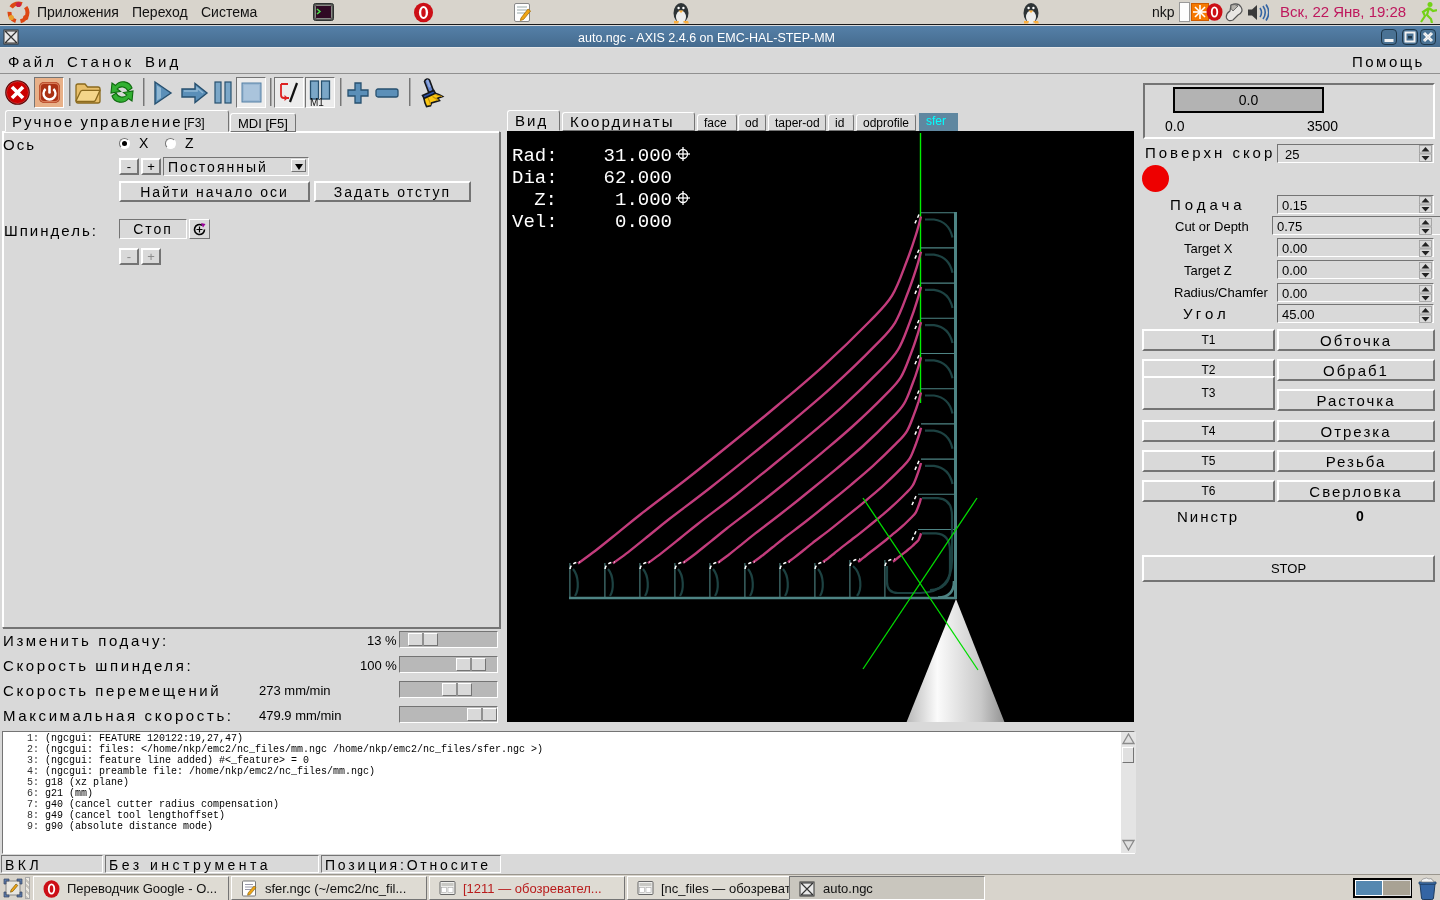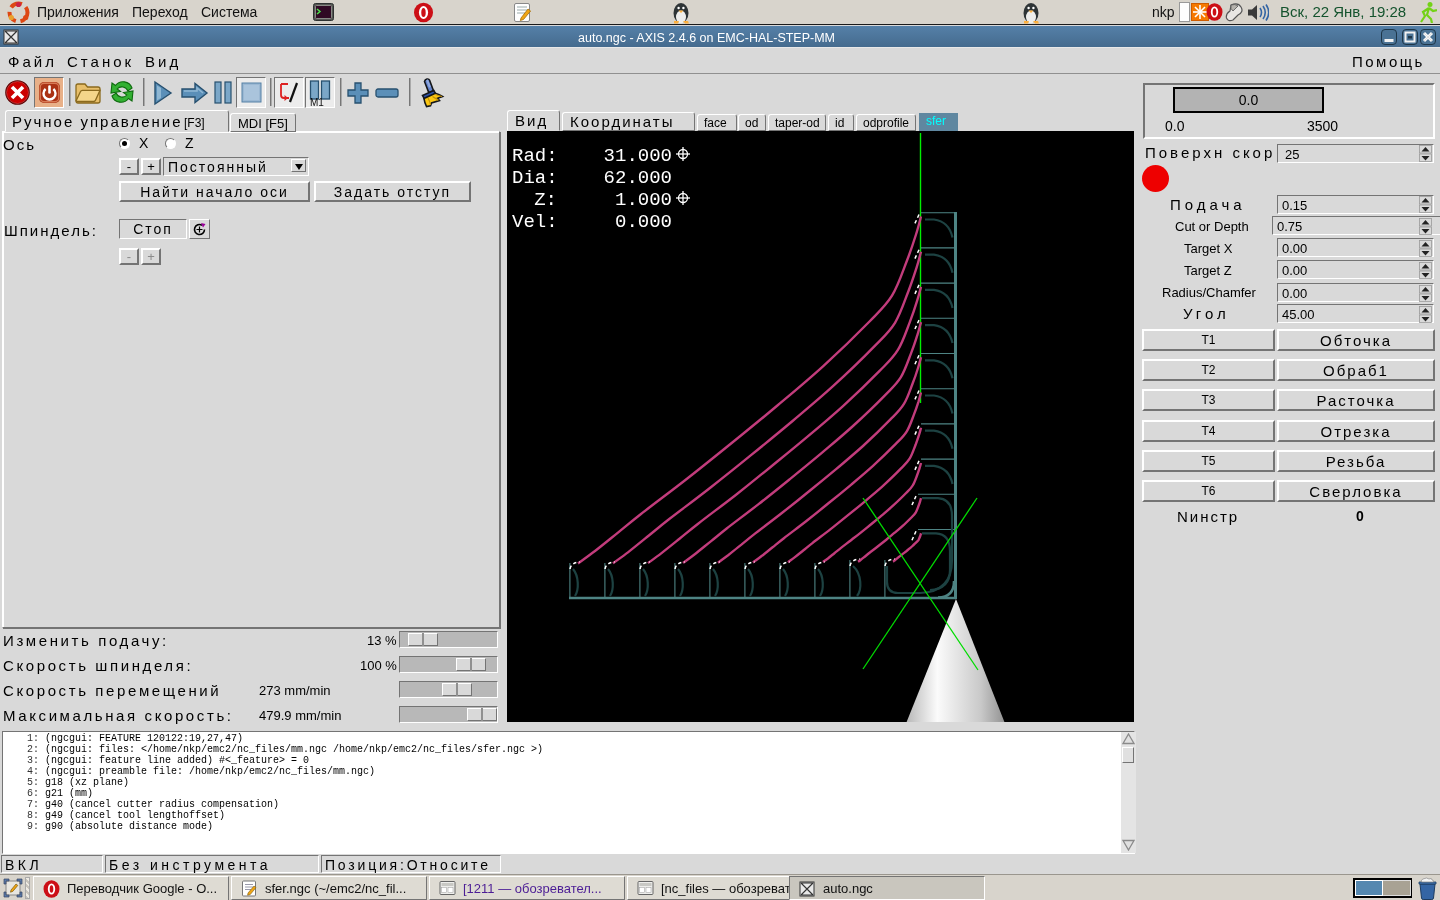--- a/index.html
+++ b/index.html
@@ -75,21 +75,21 @@
     <ellipse cx="8.5" cy="9" rx="1.8" ry="3.8" fill="#cc0f16"></ellipse>
   </svg>
   <svg class="abs" style="left:1225px;top:2px;" width="20" height="21" viewBox="0 0 20 21">
     <path d="M6 3 Q13 0 16 5 Q19 10 13 13 L8 18 Q3 20 1.5 16 Q0.5 12 5 9z" fill="#e8e6e3" stroke="#555" stroke-width="1.2"></path>
     <path d="M6 3 Q10 1.5 13 4 L8 9 Q5 7 6 3z" fill="#b5b2ac" stroke="#555" stroke-width="0.8"></path>
   </svg>
   <svg class="abs" style="left:1247px;top:3px;" width="22" height="19" viewBox="0 0 22 19">
     <path d="M1 6.5 h4 l5-4.5 v15 l-5-4.5 h-4z" fill="#3a3a3a"></path>
     <path d="M13 5 q3 4.5 0 9 M16 3 q4.5 6.5 0 13 M19 1.5 q5.5 8 0 16" stroke="#3465a4" stroke-width="1.6" fill="none"></path>
   </svg>
-  <span class="abs" style="left:1280px;top:3px;font-size:15px;color:#14532d;">Вск, 22 Янв, 19:28</span>
+  <span class="abs" style="left:1280px;top:3px;font-size:15px;color:#be185d;">Вск, 22 Янв, 19:28</span>
   <svg class="abs" style="left:1417px;top:1px;" width="20" height="22" viewBox="0 0 20 22">
     <circle cx="13" cy="3.5" r="2.5" fill="#73d216"></circle>
     <path d="M12 7 l-6 4 2 4 -4 6 M12 7 l4 3 4-1 M12 7 l-2 7 4 4 1 4" stroke="#73d216" stroke-width="2.2" fill="none"></path>
   </svg>
 </div>
 
 <div class="abs" style="left:0;top:26px;width:1440px;height:22px;background:linear-gradient(#5580a8,#456b8e);border-bottom:1px solid #e8e8e8;">
   <svg class="abs" style="left:3px;top:3px;" width="16" height="16" viewBox="0 0 16 16">
     <rect x="1" y="1" width="14" height="14" fill="#e8e8e8" stroke="#333"></rect>
     <path d="M2 2 L14 14 M14 2 L2 14 M2 2 h12 M2 14 h12" stroke="#333" stroke-width="1.2" fill="none"></path>
@@ -447,21 +447,21 @@
       <span style="position:absolute;left:4px;top:2px;font-size:13px;">0.75</span>
     </div>
   <span class="abs" style="left:44px;top:167px;font-size:13px;">Target X</span>
   <div class="abs sunken1" style="left:137px;top:164px;width:157px;height:19px;background:#d9d9d9;">
       <span style="position:absolute;left:4px;top:2px;font-size:13px;">0.00</span>
     </div>
   <span class="abs" style="left:44px;top:189px;font-size:13px;">Target Z</span>
   <div class="abs sunken1" style="left:137px;top:186px;width:157px;height:19px;background:#d9d9d9;">
       <span style="position:absolute;left:4px;top:2px;font-size:13px;">0.00</span>
     </div>
-  <span class="abs" style="left:22px;top:211px;font-size:13px;">Radius/Chamfer</span>
+  <span class="abs" style="left:34px;top:211px;font-size:13px;">Radius/Chamfer</span>
   <div class="abs sunken1" style="left:137px;top:209px;width:157px;height:19px;background:#d9d9d9;">
       <span style="position:absolute;left:4px;top:2px;font-size:13px;">0.00</span>
     </div>
   <span class="abs" style="left:43px;top:231px;font-size:15px;letter-spacing:4px;">Угол</span>
   <div class="abs sunken1" style="left:137px;top:230px;width:157px;height:19px;background:#d9d9d9;">
       <span style="position:absolute;left:4px;top:2px;font-size:13px;">45.00</span>
     </div>
 </div>
 
 <svg class="abs" style="left:1419px;top:145px;" width="13" height="258" viewBox="0 0 13 258">
@@ -479,30 +479,31 @@
     <use href="#sp" y="95"></use>
     <use href="#sp" y="117"></use>
     <use href="#sp" y="140"></use>
     <use href="#sp" y="161"></use>
 </svg>
 <div class="abs" style="left:1140px;top:326px;width:300px;height:550px;">
   <div class="abs raised btn" style="left:2px;top:3px;width:133px;height:22px;font-size:12px;">T1</div>
   <div class="abs raised btn cyr" style="left:137px;top:3px;width:158px;height:22px;font-size:15px;">Обточка</div>
   <div class="abs raised btn" style="left:2px;top:33px;width:133px;height:22px;font-size:12px;">T2</div>
   <div class="abs raised btn cyr" style="left:137px;top:33px;width:158px;height:22px;font-size:15px;">Обраб1</div>
-  <div class="abs raised btn" style="left:2px;top:63px;width:133px;height:22px;font-size:12px;">T3</div>
+  <div class="abs raised btn" style="left:2px;top:50px;width:133px;height:34px;font-size:12px;">T3</div>
   <div class="abs raised btn cyr" style="left:137px;top:63px;width:158px;height:22px;font-size:15px;">Расточка</div>
   <div class="abs raised btn" style="left:2px;top:94px;width:133px;height:22px;font-size:12px;">T4</div>
   <div class="abs raised btn cyr" style="left:137px;top:94px;width:158px;height:22px;font-size:15px;">Отрезка</div>
   <div class="abs raised btn" style="left:2px;top:124px;width:133px;height:22px;font-size:12px;">T5</div>
   <div class="abs raised btn cyr" style="left:137px;top:124px;width:158px;height:22px;font-size:15px;">Резьба</div>
   <div class="abs raised btn" style="left:2px;top:154px;width:133px;height:22px;font-size:12px;">T6</div>
   <div class="abs raised btn cyr" style="left:137px;top:154px;width:158px;height:22px;font-size:15px;">Сверловка</div>
   <span class="abs cyr" style="left:37px;top:182px;font-size:15px;">Nинстр</span>
   <span class="abs" style="left:216px;top:182px;font-size:14px;font-weight:bold;">0</span>
+  <div class="abs raised btn" style="left:2px;top:229px;width:293px;height:27px;font-size:13px;">STOP</div>
 </div>
 
 <div class="abs" style="left:0px;top:729px;width:1137px;height:125px;background:#d9d9d9;">
   <div class="abs sunken1" style="left:2px;top:2px;width:1133px;height:123px;background:#ffffff;"></div>
   <div class="abs" style="left:3px;top:4px;width:1116px;height:119px;font-family:'Liberation Mono',monospace;font-size:10px;line-height:11px;white-space:pre;color:#000;"><span style="color:#333">    1: </span>(ngcgui: FEATURE 120122:19,27,47)
 <span style="color:#333">    2: </span>(ngcgui: files: &lt;/home/nkp/emc2/nc_files/mm.ngc /home/nkp/emc2/nc_files/sfer.ngc &gt;)
 <span style="color:#333">    3: </span>(ngcgui: feature line added) #&lt;_feature&gt; = 0
 <span style="color:#333">    4: </span>(ngcgui: preamble file: /home/nkp/emc2/nc_files/mm.ngc)
 <span style="color:#333">    5: </span>g18 (xz plane)
 <span style="color:#333">    6: </span>g21 (mm)
@@ -558,21 +559,21 @@
       </svg>
     <span style="position:absolute;left:33px;top:4px;font-size:13px;color:#111;">sfer.ngc (~/emc2/nc_fil...</span>
   </div>
   <div class="abs raised1" style="left:429px;top:1px;width:196px;height:24px;background:#dedbd3;">
     <svg style="position:absolute;left:9px;top:3px;" width="17" height="17" viewBox="0 0 17 17">
         <rect x="1" y="1.5" width="15" height="13" rx="1" fill="#eeeeec" stroke="#666"></rect>
         <rect x="2.5" y="3" width="12" height="3" fill="#c8c8c4"></rect>
         <rect x="2.5" y="7.5" width="5" height="5" fill="#fff" stroke="#999" stroke-width="0.5"></rect>
         <rect x="9" y="7.5" width="5" height="5" fill="#fff" stroke="#999" stroke-width="0.5"></rect>
       </svg>
-    <span style="position:absolute;left:33px;top:4px;font-size:13px;color:#4c1d95;">[1211 — обозревател...</span>
+    <span style="position:absolute;left:33px;top:4px;font-size:13px;color:#b91c1c;">[1211 — обозревател...</span>
   </div>
   <div class="abs raised1" style="left:627px;top:1px;width:196px;height:24px;background:#dedbd3;">
     <svg style="position:absolute;left:9px;top:3px;" width="17" height="17" viewBox="0 0 17 17">
         <rect x="1" y="1.5" width="15" height="13" rx="1" fill="#eeeeec" stroke="#666"></rect>
         <rect x="2.5" y="3" width="12" height="3" fill="#c8c8c4"></rect>
         <rect x="2.5" y="7.5" width="5" height="5" fill="#fff" stroke="#999" stroke-width="0.5"></rect>
         <rect x="9" y="7.5" width="5" height="5" fill="#fff" stroke="#999" stroke-width="0.5"></rect>
       </svg>
     <span style="position:absolute;left:33px;top:4px;font-size:13px;color:#111;">[nc_files — обозреват...</span>
   </div>

